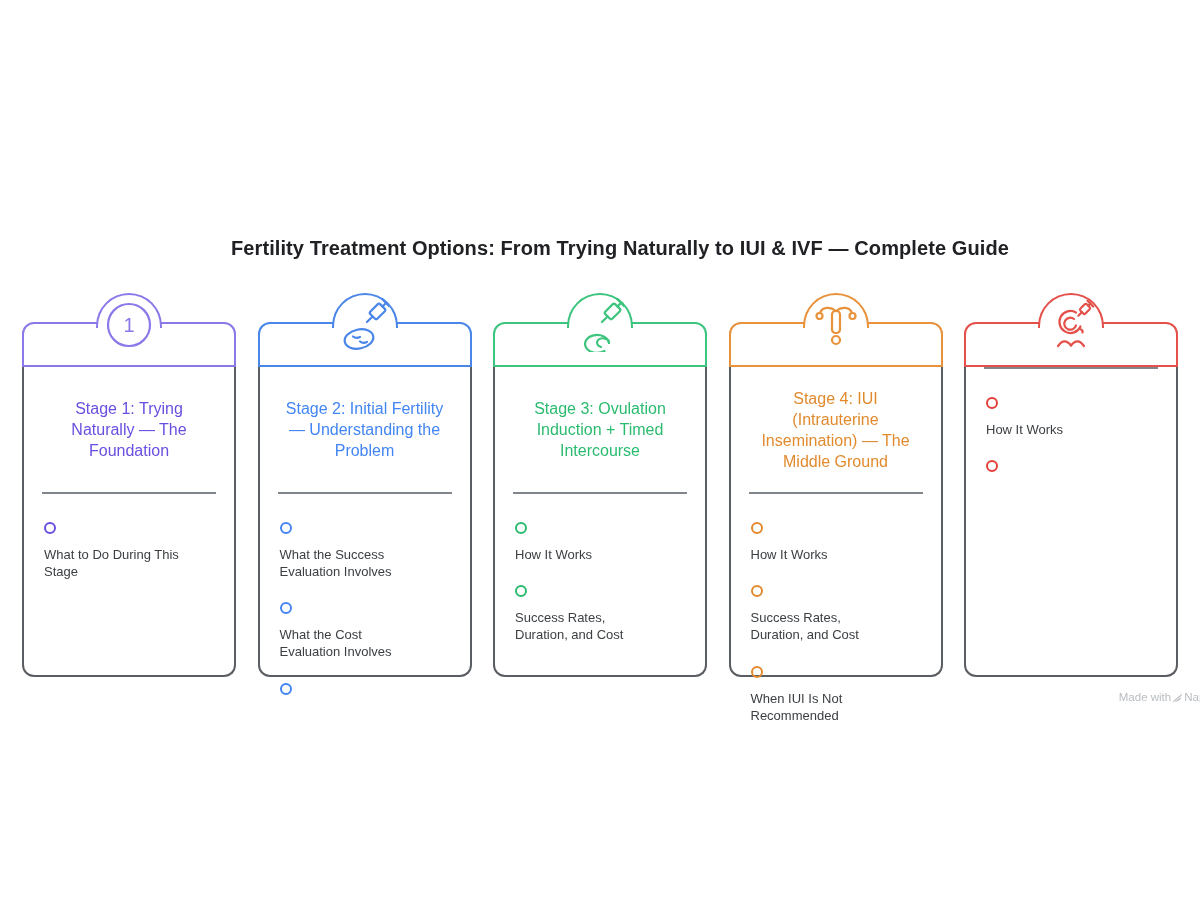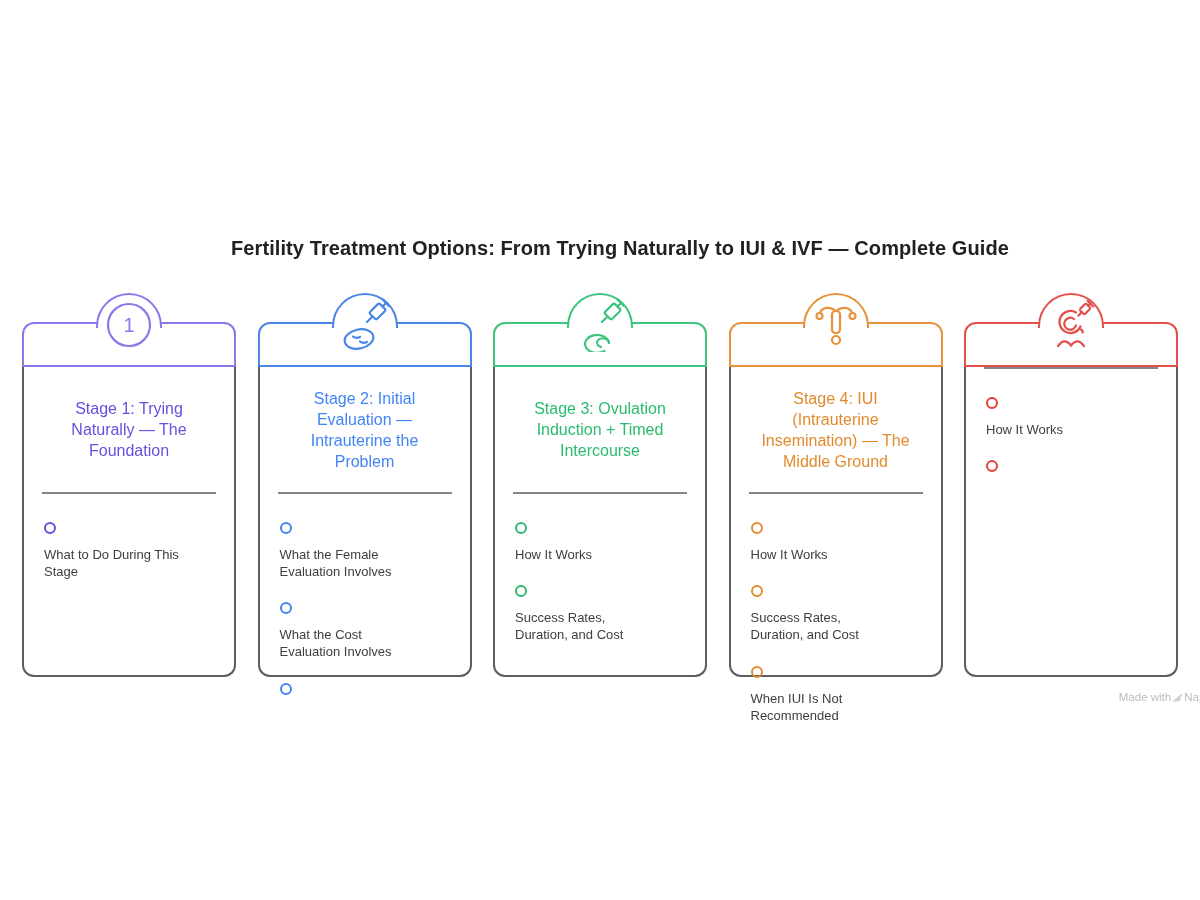--- a/index.html
+++ b/index.html
@@ -81,27 +81,27 @@
               <path d="M24.5 1 h11"></path>
               <path d="M30 1 v5"></path>
               <rect x="25" y="6" width="10" height="14" rx="2"></rect>
               <path d="M30 20 v8"></path>
             </g>
           </svg>
         </div>
       </div>
       <div class="card-body">
         <div class="title-zone">
-          <h2 class="stage-title">Stage 2: Initial Evaluation — Intrauterine the Problem</h2>
-        </div>
-        <div class="divider"></div>
-        <ul class="items">
-          <li class="item">
-            <span class="ring"></span>
-            <span class="item-label">What the Female Evaluation Involves</span>
+          <h2 class="stage-title">Stage 2: Initial Fertility — Understanding the Problem</h2>
+        </div>
+        <div class="divider"></div>
+        <ul class="items">
+          <li class="item">
+            <span class="ring"></span>
+            <span class="item-label">What the Success Evaluation Involves</span>
           </li>
           <li class="item">
             <span class="ring"></span>
             <span class="item-label">What the Cost Evaluation Involves</span>
           </li>
           <li class="item">
             <span class="ring"></span>
           </li>
         </ul>
       </div>

